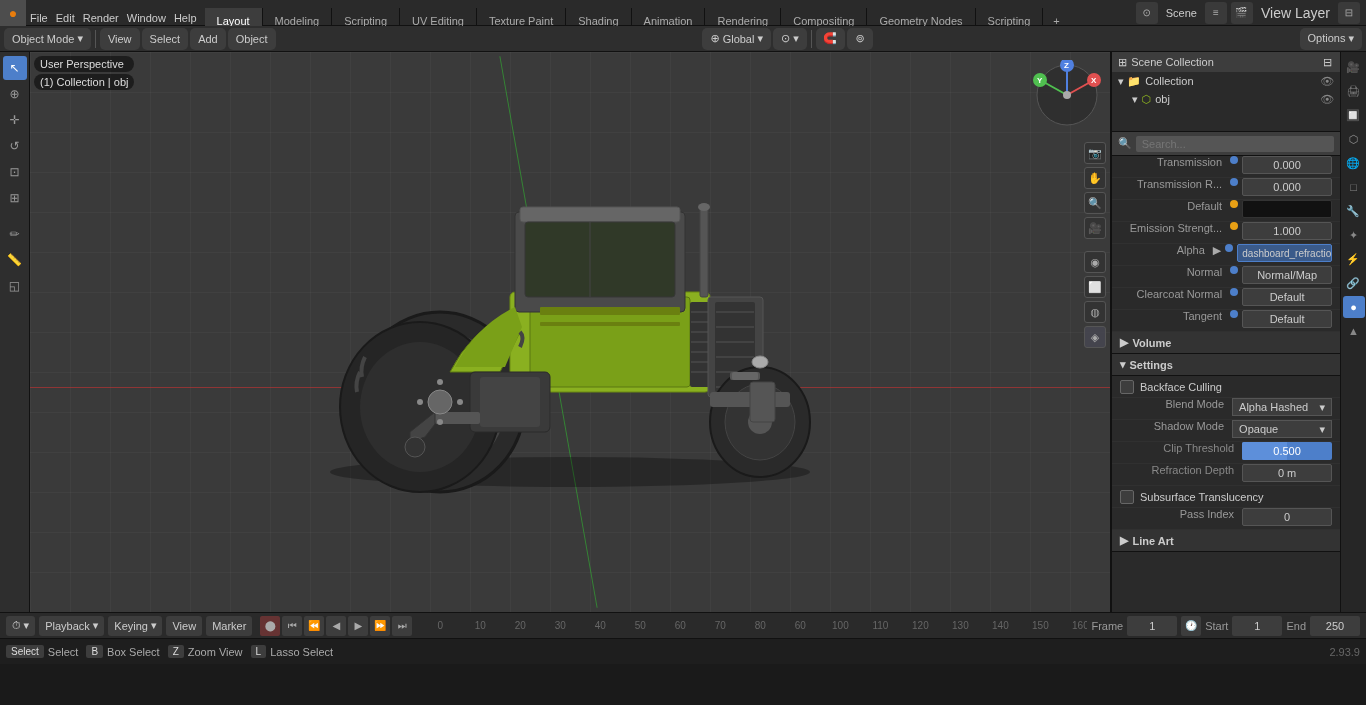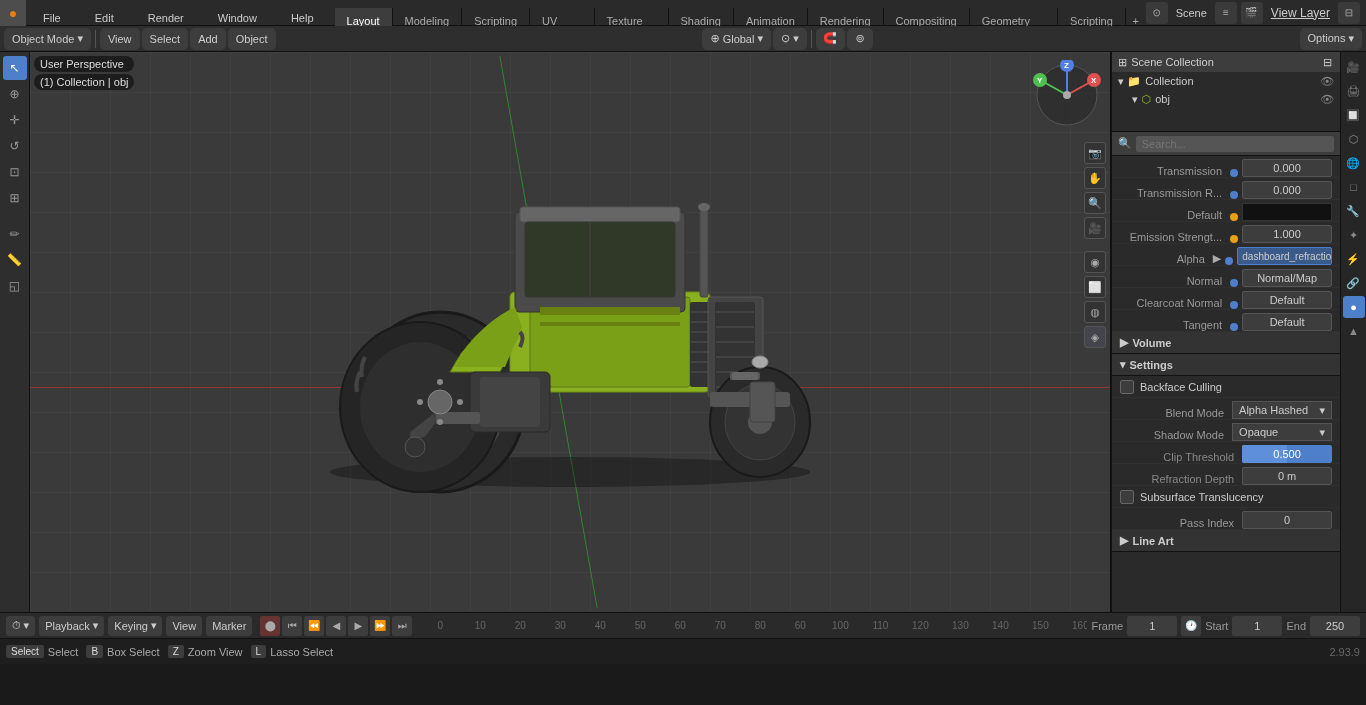--- a/index.html
+++ b/index.html
@@ -24,21 +24,21 @@
     .top-menu-logo {
       width: 26px;
       height: 26px;
       background: #4d4d4d;
       display: flex; align-items: center; justify-content: center;
       font-size: 14px;
       color: #e87d0d;
       font-weight: bold;
     }
     .top-menu-item {
-      padding: 0 17px;
+      padding: 0 4px;
       height: 16px;
       line-height: 26px;
       cursor: pointer;
       color: #ccc;
       font-size: 11px;
     }
 
     .workspace-tabs {
       display: flex;
       align-items: center;
@@ -214,21 +214,21 @@
       border-bottom: 1px solid #111;
       display: flex; align-items: center; padding: 0 6px; gap: 4px;
     }
     .props-search input {
       flex: 1; background: #555; border: none; border-radius: 2px;
       color: #ccc; font-size: 11px; padding: 2px 6px; outline: none;
     }
 
     .prop-row {
       height: 22px;
-      display: flex; align-items: flex-end;
+      display: flex; align-items: flex-start;
       padding: 0 8px;
       border-bottom: 1px solid rgba(255,255,255,0.03);
     }
     .prop-label {
       flex: 1; font-size: 11px; color: #999; text-align: right; padding-right: 8px;
     }
     .prop-value {
       width: 90px; height: 18px;
       background: #3d3d3d; border: 1px solid #555; border-radius: 2px;
       display: flex; align-items: center; justify-content: center;
@@ -416,21 +416,21 @@
     <div class="workspace-tab">Compositing</div>
     <div class="workspace-tab">Geometry Nodes</div>
     <div class="workspace-tab">Scripting</div>
     <div class="workspace-tab-add">+</div>
   </div>
   <div class="top-right-icons">
     <div class="top-right-icon">⊙</div>
     <div style="font-size:11px;color:#ccc;padding:0 4px;">Scene</div>
     <div class="top-right-icon">≡</div>
     <div class="top-right-icon">🎬</div>
-    <div style="font-size:12px;color:#ccc;padding:0 4px;text-decoration:underline;">View Layer</div>
+    <div style="font-size:14px;color:#ccc;padding:0 4px;">View Layer</div>
     <div class="top-right-icon">⊟</div>
   </div>
 </div>
 
 <div style="display:flex; flex-direction:column; height:679px;">
 
   <div class="header-row">
     <div class="header-btn">
       <span>Object Mode</span>
       <span>▾</span>

